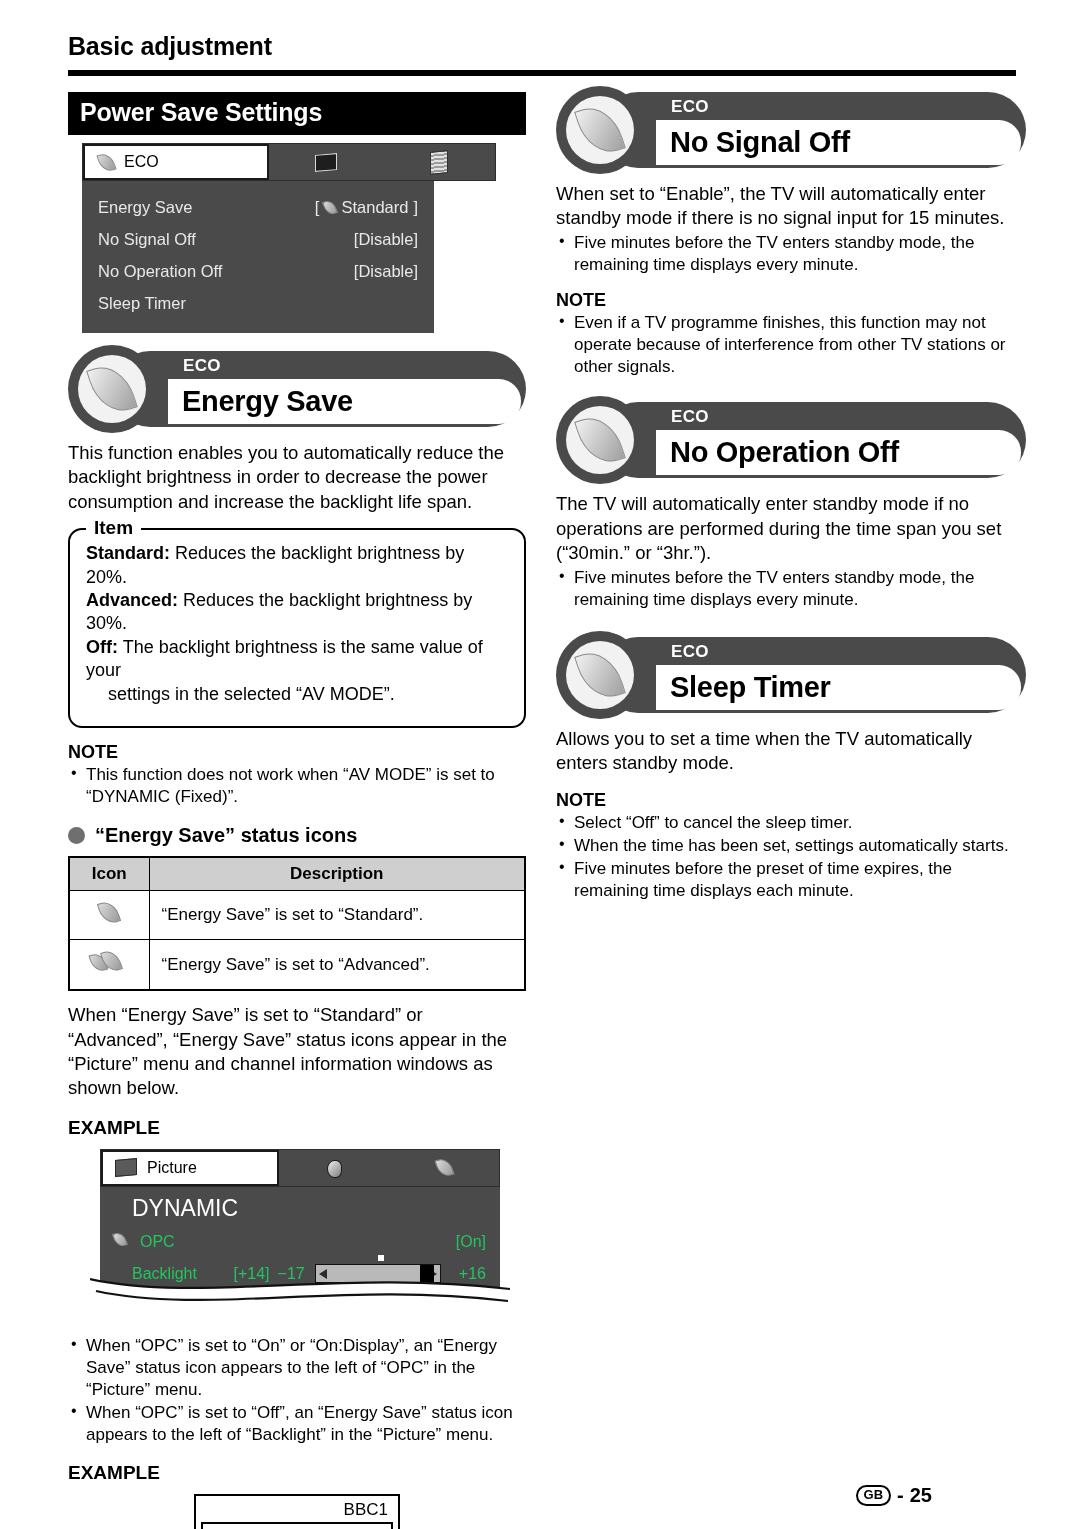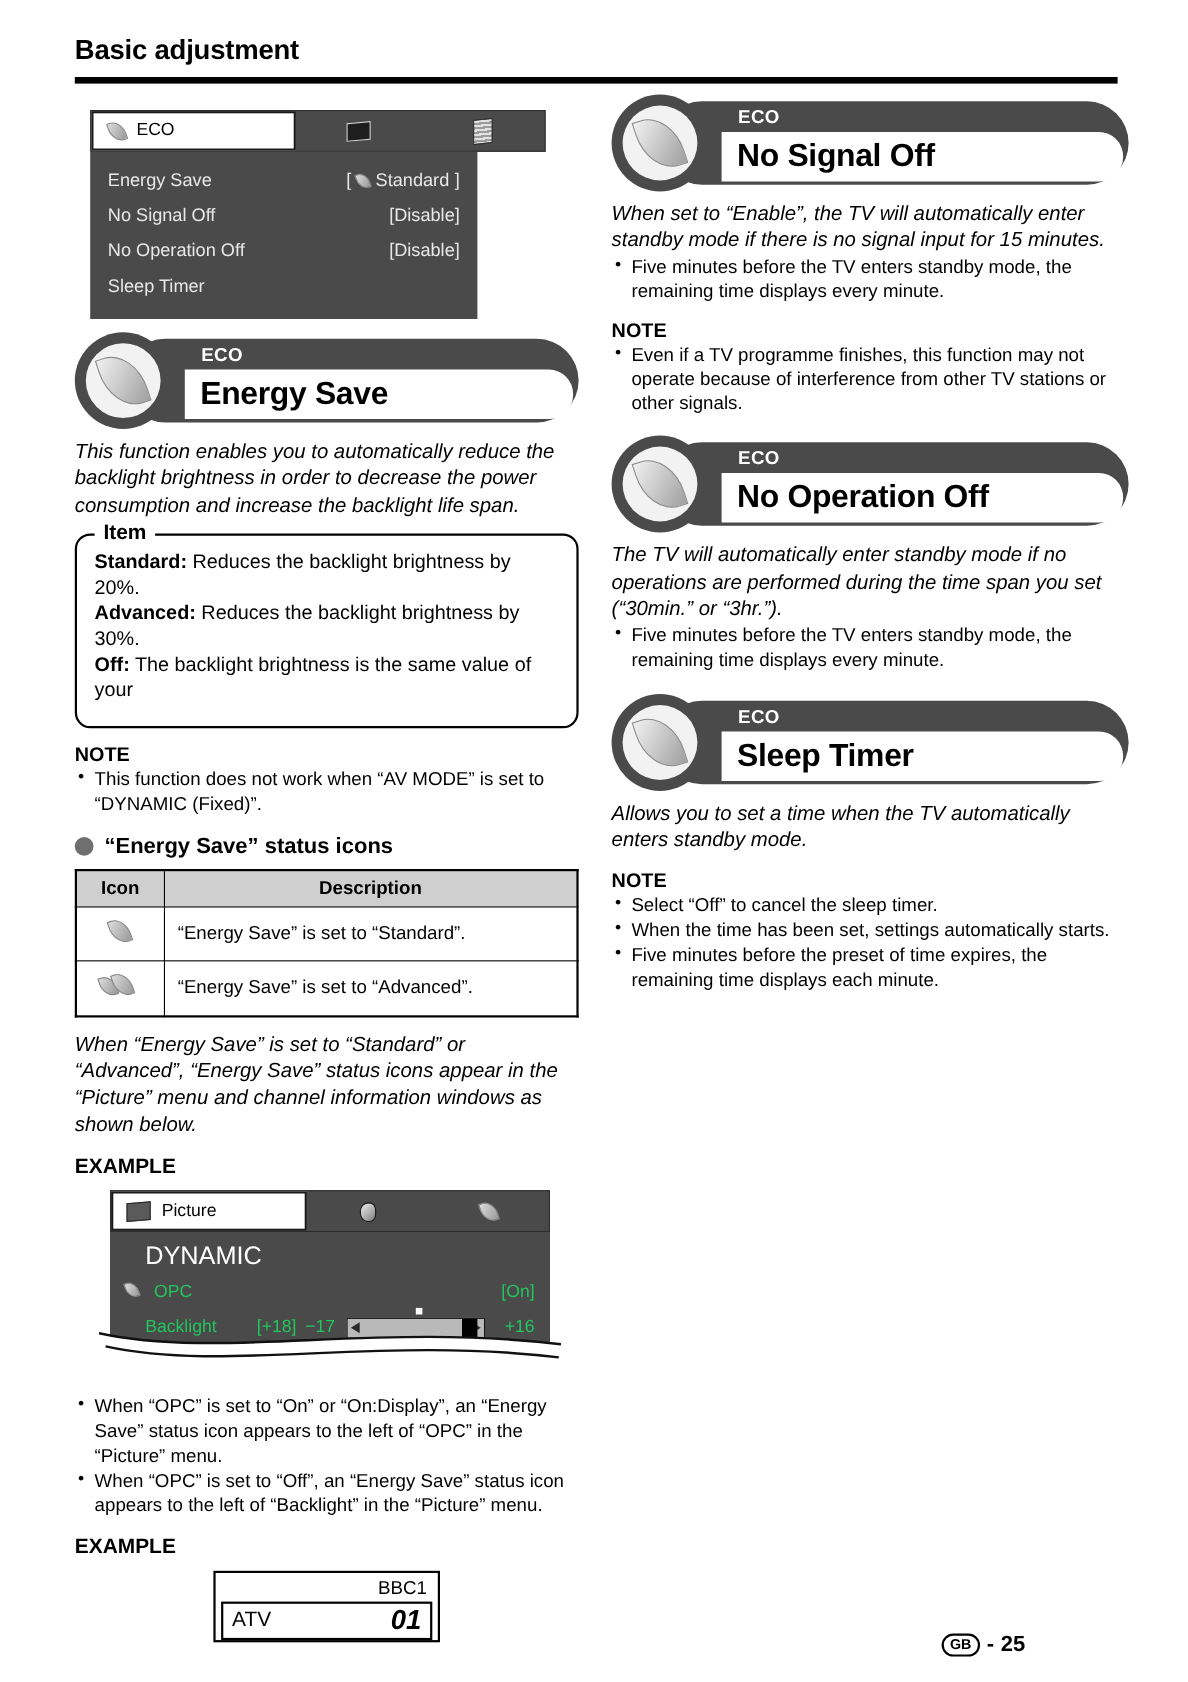--- a/index.html
+++ b/index.html
@@ -181,21 +181,20 @@
     position: relative;
     z-index: 2;
     width: 38px; height: 50px;
   }
 
   
   p.body {
     font-size: 18.5px;
     line-height: 1.32;
     margin-top: 12px;
-    font-style: italic;
   }
   .note-h {
     font-size: 18px;
     font-weight: bold;
     margin-top: 14px;
   }
   ul.bullets {
     list-style: none;
     margin-top: 1px;
   }
@@ -433,20 +432,21 @@
 </head>
 <body>
 
 <div class="page">
 
   <div class="hdr-title">Basic adjustment</div>
   <div class="hdr-rule"></div>
 
   <div class="col-left">
 
+    <div class="sec-bar">Power Save Settings</div>
 
     <div class="osd">
       <div class="osd-tabs">
         <div class="osd-tab-active">
           <span class="leaf sm">
               <i></i>
             </span>
           <span>ECO</span>
         </div>
         <div class="osd-tab-other">
@@ -502,20 +502,21 @@
       <div class="item-legend">Item</div>
       <div class="item-line">
         <b>Standard:</b><span> Reduces the backlight brightness by 20%.</span>
       </div>
       <div class="item-line">
         <b>Advanced:</b><span> Reduces the backlight brightness by 30%.</span>
       </div>
       <div class="item-line">
         <b>Off:</b><span> The backlight brightness is the same value of your</span>
       </div>
+      <div class="item-line item-indent">settings in the selected “AV MODE”.</div>
     </div>
 
     <div class="note-h">NOTE</div>
     <ul class="bullets">
       <li>This function does not work when “AV MODE” is set to “DYNAMIC (Fixed)”.</li>
     </ul>
 
     <div class="sub-h">
       <span class="dot"></span>
       <span>“Energy Save” status icons</span>
@@ -572,21 +573,21 @@
         <div class="pic-mode">DYNAMIC</div>
 
         <div class="pic-row">
           <span class="leafslot"><span class="leaf xs"><i></i></span></span>
           <span class="lbl" style="padding-left:4px">OPC</span>
           <span class="rowtail">[On]</span>
         </div>
 
         <div class="pic-row">
           <span class="lbl">Backlight</span>
-          <span class="val">[+18]</span>
+          <span class="val">[+14]</span>
           <span class="mn">−17</span>
           <span class="slider">
             <span class="arw l"></span>
             <span class="tick" style="left:50%"></span>
             <span class="knob" style="left:84%"></span>
             <span class="arw r"></span>
           </span>
           <span class="mx">+16</span>
         </div>
 

